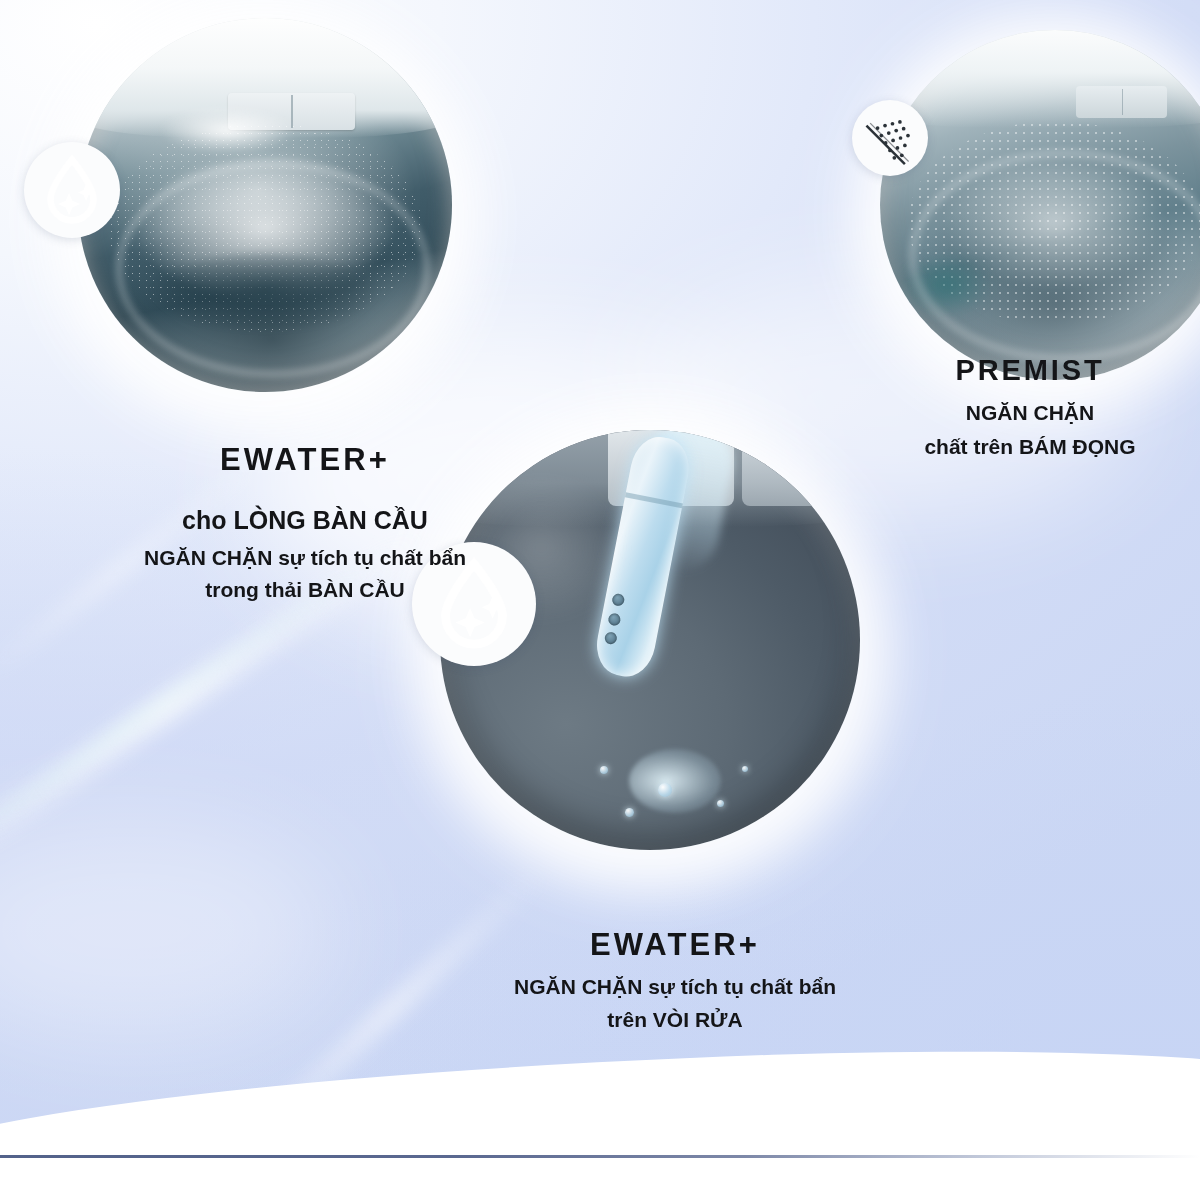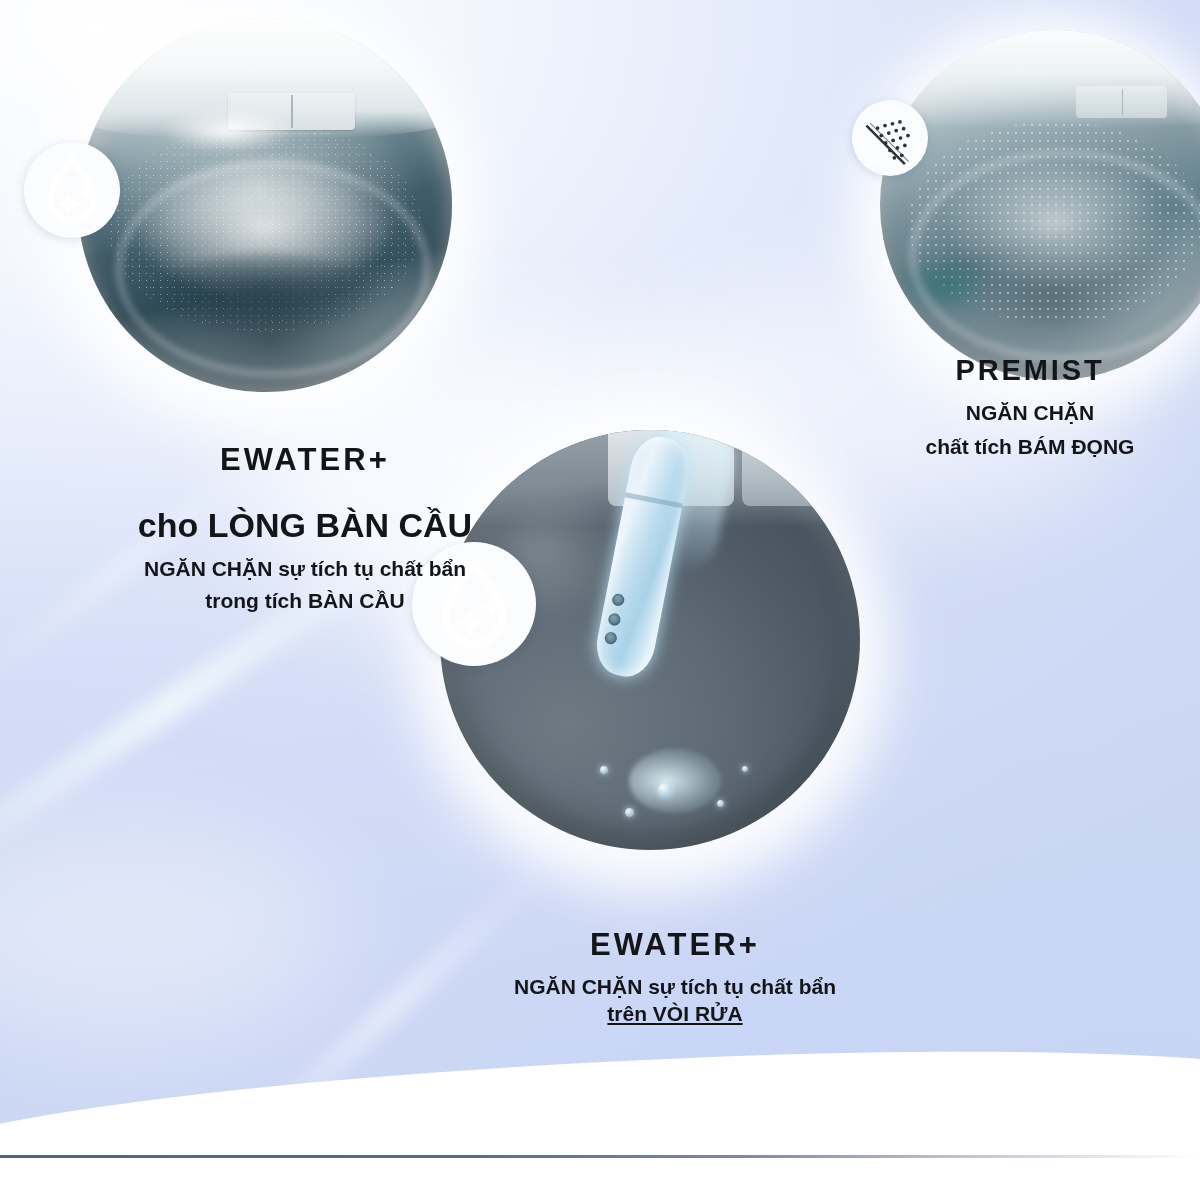--- a/index.html
+++ b/index.html
@@ -152,34 +152,34 @@
   .badge svg{display:block;}
 
   
   .txt{position:absolute;color:#141518;text-align:center;line-height:1.28;}
   .t-title{font-weight:700;letter-spacing:.1em;}
   .t-sub{font-weight:700;text-align:center;}
   .t-desc{font-weight:700;}
 
   #block1{left:30px;top:440px;width:550px;}
   #block1 .t-title{font-size:31px;margin-bottom:10px;}
-  #block1 .t-sub{font-size:34px;margin-bottom:9px;margin-top:24px;}
+  #block1 .t-sub{font-size:25px;margin-bottom:9px;margin-top:24px;}
   #block1 .t-desc{font-size:21px;}
   #block1 .t-desc + .t-desc{margin-top:5px;}
 
   #block2{left:860px;top:352px;width:340px;}
   #block2 .t-title{font-size:29px;margin-bottom:11px;}
   #block2 .t-sub{font-size:21px;margin-bottom:7px;}
   #block2 .t-desc{font-size:21px;}
 
   #block3{left:400px;top:925px;width:550px;}
   #block3 .t-title{font-size:31px;letter-spacing:.1em;margin-bottom:9px;}
   #block3 .t-sub{font-size:25px;margin-bottom:10px;}
   #block3 .t-desc{font-size:21px;}
-  #block3 .t-desc + .t-desc{text-decoration:underline;}
+  #block3 .t-desc + .t-desc{margin-top:6px;}
 </style>
 </head>
 <body>
 
 <div id="stage">
 
   <div class="bg-base"></div>
   <div class="bg-tint"></div>
   <div class="glow-soft g1"></div>
   <div class="glow-soft g2"></div>
@@ -275,27 +275,27 @@
     </svg>
   </div>
 
   <div class="footer-curve"></div>
   <div class="footer-rule"></div>
 
   <div class="txt" id="block1">
     <div class="t-title">EWATER+</div>
     <div class="t-sub">cho LÒNG BÀN CẦU</div>
     <div class="t-desc">NGĂN CHẶN sự tích tụ chất bẩn</div>
-    <div class="t-desc">trong tích BÀN CẦU</div>
+    <div class="t-desc">trong thải BÀN CẦU</div>
   </div>
 
   <div class="txt" id="block2">
     <div class="t-title">PREMIST</div>
     <div class="t-sub">NGĂN CHẶN</div>
-    <div class="t-desc">chất tích BÁM ĐỌNG</div>
+    <div class="t-desc">chất trên BÁM ĐỌNG</div>
   </div>
 
   <div class="txt" id="block3">
     <div class="t-title">EWATER+</div>
     <div class="t-desc">NGĂN CHẶN sự tích tụ chất bẩn</div>
     <div class="t-desc">trên VÒI RỬA</div>
   </div>
 
 </div>
 

